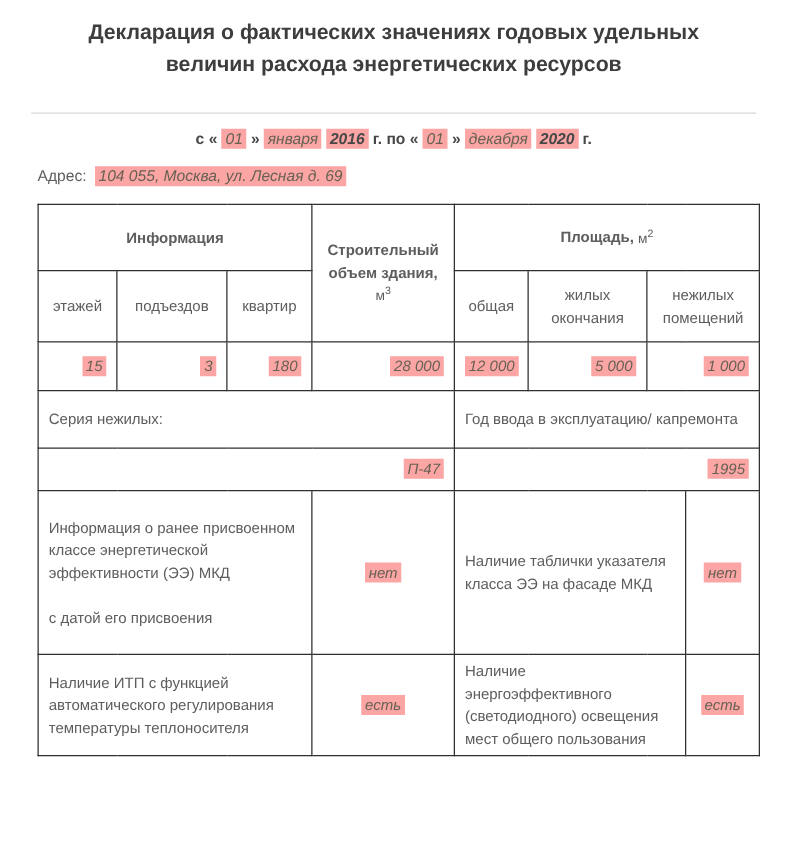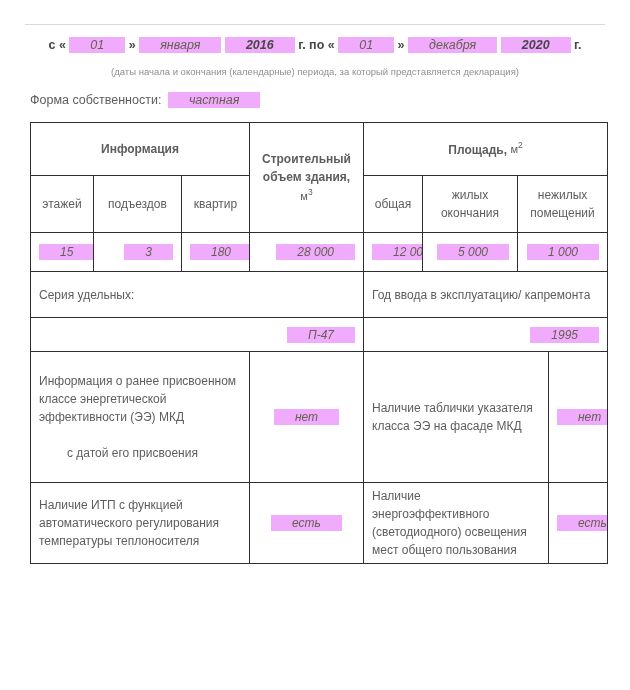--- a/index.html
+++ b/index.html
@@ -29,25 +29,25 @@
   }
 
   .period {
     margin-top: 13px;
     text-align: center;
     font-size: 12.5px;
     font-weight: bold;
     color: #474747;
   }
   .hl {
-    background: #f0abfc;
+    background: #fca5a5;
     font-style: italic;
     font-weight: normal;
     color: #666152;
-    padding: 1px 21px;
+    padding: 1px 3px;
     white-space: nowrap;
   }
   .hlb { font-weight: bold; color: #474747; }
 
   .caption {
     margin-top: 14px;
     text-align: center;
     font-size: 9.5px;
     color: #8f8f8f;
   }
@@ -73,58 +73,58 @@
   }
   .th { text-align: center; font-weight: bold; color: #454545; }
   .unit { font-weight: normal; font-size: 11px; }
   .unit sup { font-size: 8.5px; }
   .subh { text-align: center; }
   .num { text-align: right; }
   .lbl { text-align: left; }
   .rowtop { vertical-align: top; padding-top: 7px; }
   .top { vertical-align: top; padding-top: 8px; }
   .vcell { text-align: center; padding-left: 9px; }
-  .gap { margin-top: 18px; margin-left: 28px; }
+  .gap { margin-top: 18px; }
 
   .r1 td { height: 44px; }
   .r2 td { height: 48px; }
   .r3 td { height: 30px; }
   .r4 td { height: 37px; }
   .r5 td { height: 25px; }
   .r6 td { height: 122px; }
   .r7 td { height: 65px; }
 </style>
 </head>
 <body>
 
 <div class="page">
 
+  <div class="title">Декларация о фактических значениях годовых удельных величин расхода энергетических ресурсов</div>
 
   <hr class="rule">
 
   <div class="period">
     <span>с «</span>
     <span class="hl">01</span>
     <span>»</span>
     <span class="hl">января</span>
     <span class="hl hlb">2016</span>
     <span>г. по «</span>
     <span class="hl">01</span>
     <span>»</span>
     <span class="hl">декабря</span>
     <span class="hl hlb">2020</span>
     <span>г.</span>
   </div>
 
-  <div class="caption">(даты начала и окончания (календарные) периода, за который представляется декларация)</div>
 
   <div class="fields">
     <div class="field">
-      <span class="flabel">Форма собственности:</span>
-      <span class="hl">частная</span>
+      <span class="flabel">Адрес:</span>
+      <span class="hl">104 055, Москва, ул. Лесная д. 69</span>
     </div>
   </div>
 
   <table class="decl">
     <colgroup>
       <col style="width:63px">
         <col style="width:88px">
         <col style="width:68px">
         <col style="width:114px">
       <col style="width:59px">
@@ -155,21 +155,21 @@
       <tr class="r3">
         <td class="num"><span class="hl">15</span></td>
         <td class="num"><span class="hl">3</span></td>
         <td class="num"><span class="hl">180</span></td>
         <td class="num"><span class="hl">28 000</span></td>
         <td class="num"><span class="hl">12 000</span></td>
         <td class="num"><span class="hl">5 000</span></td>
         <td colspan="2" class="num"><span class="hl">1 000</span></td>
       </tr>
       <tr class="r4">
-        <td colspan="4" class="lbl rowtop">Серия удельных:</td>
+        <td colspan="4" class="lbl rowtop">Серия нежилых:</td>
         <td colspan="4" class="lbl rowtop">Год ввода в эксплуатацию/ капремонта</td>
       </tr>
       <tr class="r5">
         <td colspan="4" class="num"><span class="hl">П-47</span></td>
         <td colspan="4" class="num"><span class="hl">1995</span></td>
       </tr>
       <tr class="r6">
         <td colspan="3" class="lbl top">
           <div>Информация о ранее присвоенном классе энергетической эффективности (ЭЭ) МКД</div>
           <div class="gap">с датой его присвоения</div>

